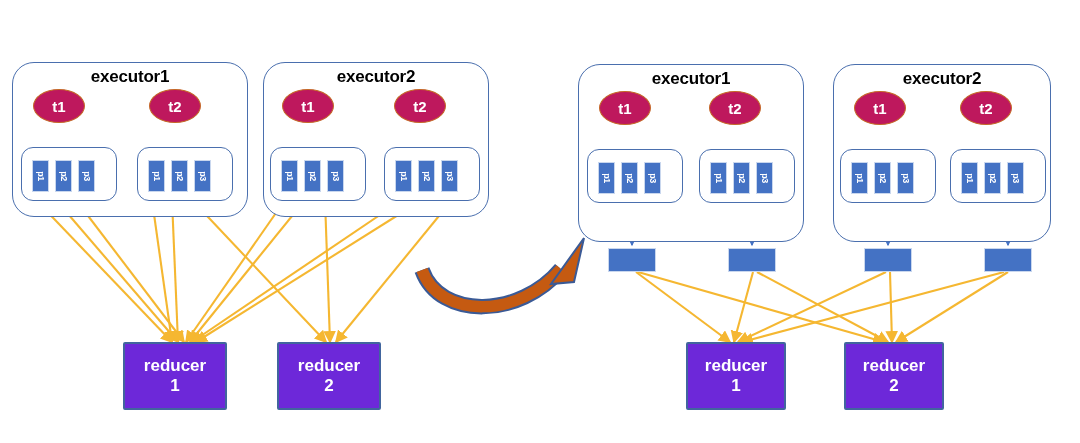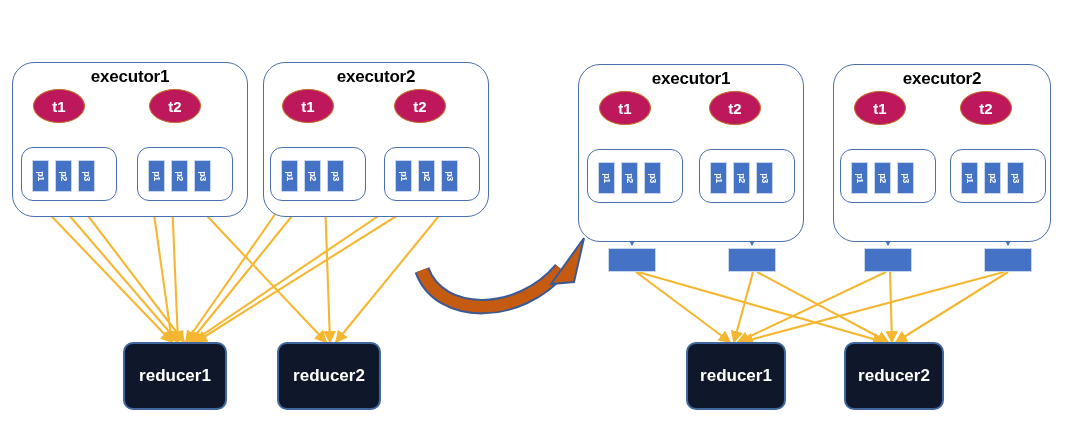--- a/index.html
+++ b/index.html
@@ -59,25 +59,25 @@
     letter-spacing:-0.5px;
   }
   .merged{
     position:absolute;
     background:#4472C4;
     border:1.4px solid #c9d7ee;
     box-sizing:border-box;
   }
   .reducer{
     position:absolute;
-    background:#0f172a;
+    background:#6d28d9;
     border:2px solid #41659e;
-    border-radius:10px;
-    box-sizing:border-box;
-    display:flex;flex-direction:row;
+    border-radius:2px;
+    box-sizing:border-box;
+    display:flex;flex-direction:column;
     align-items:center;justify-content:center;
     color:#ffffff;
     font-size:17px;
     font-weight:bold;
     line-height:1.15;
   }
 </style>
 </head>
 <body>
 

